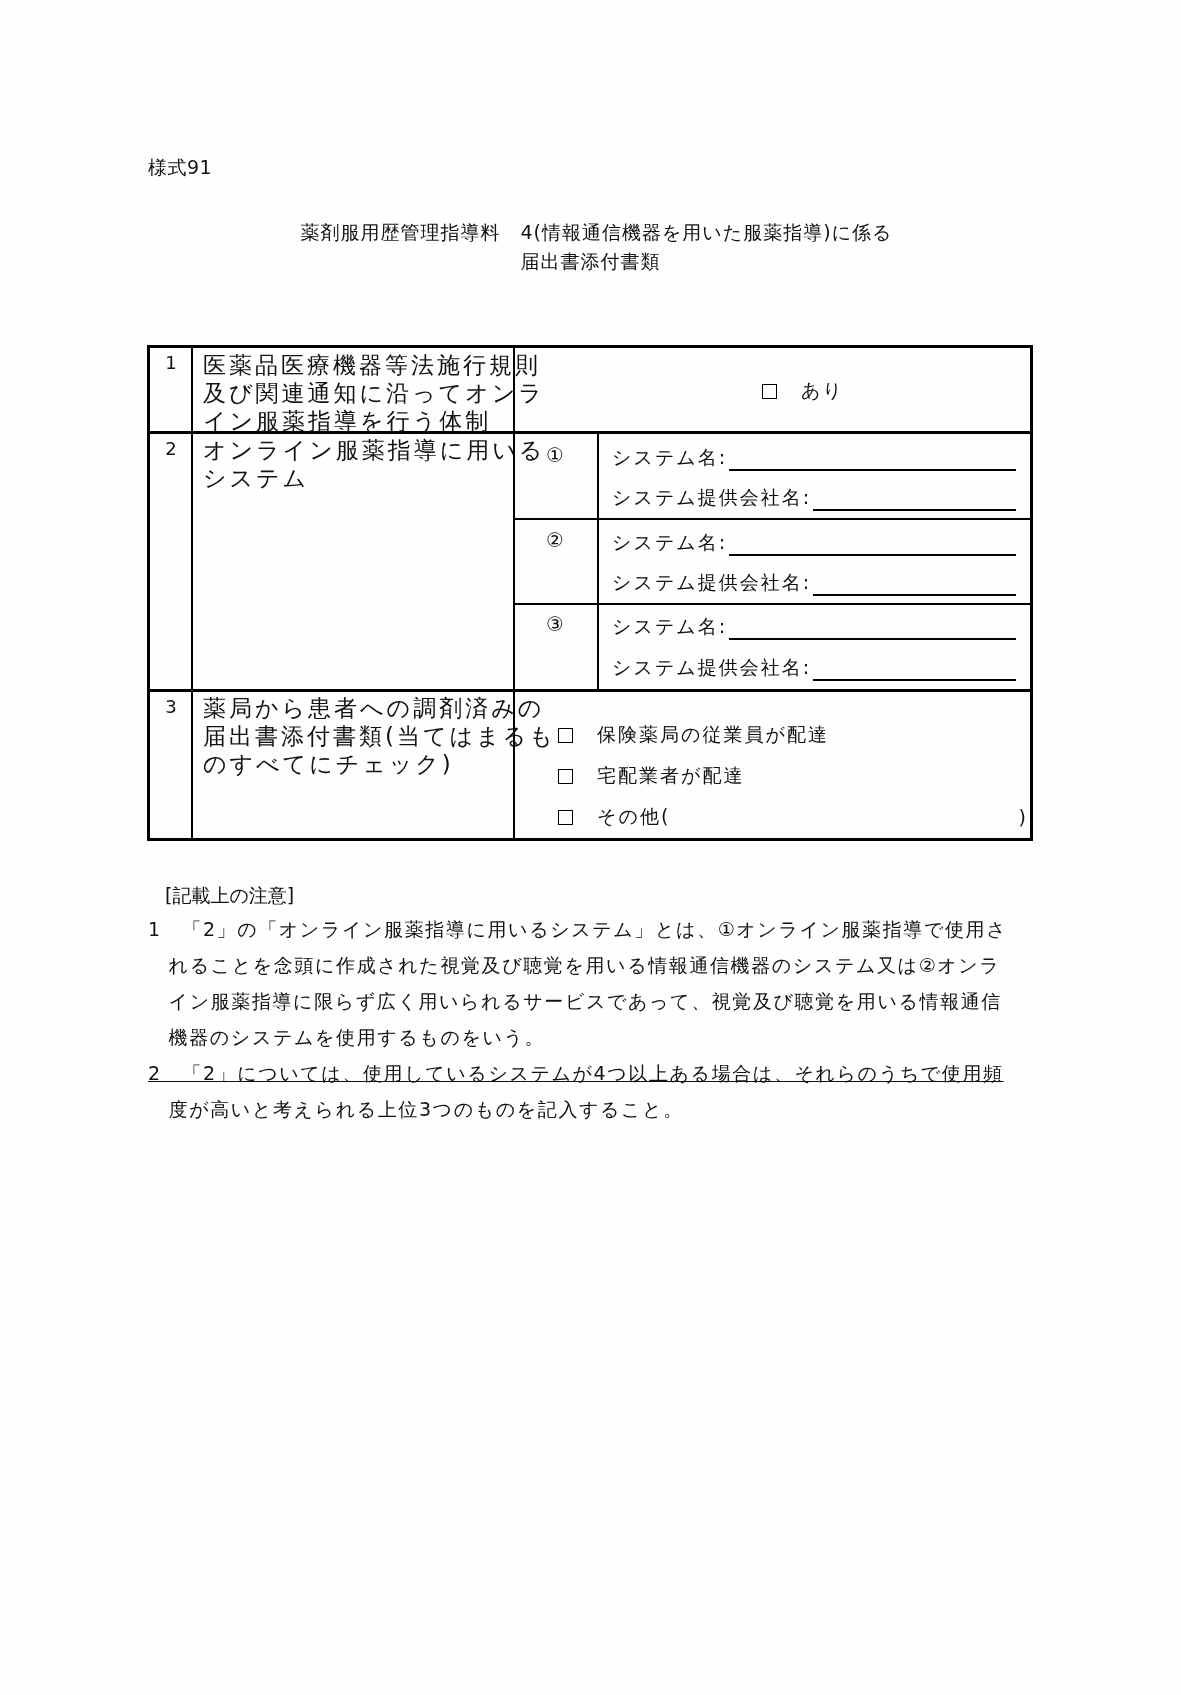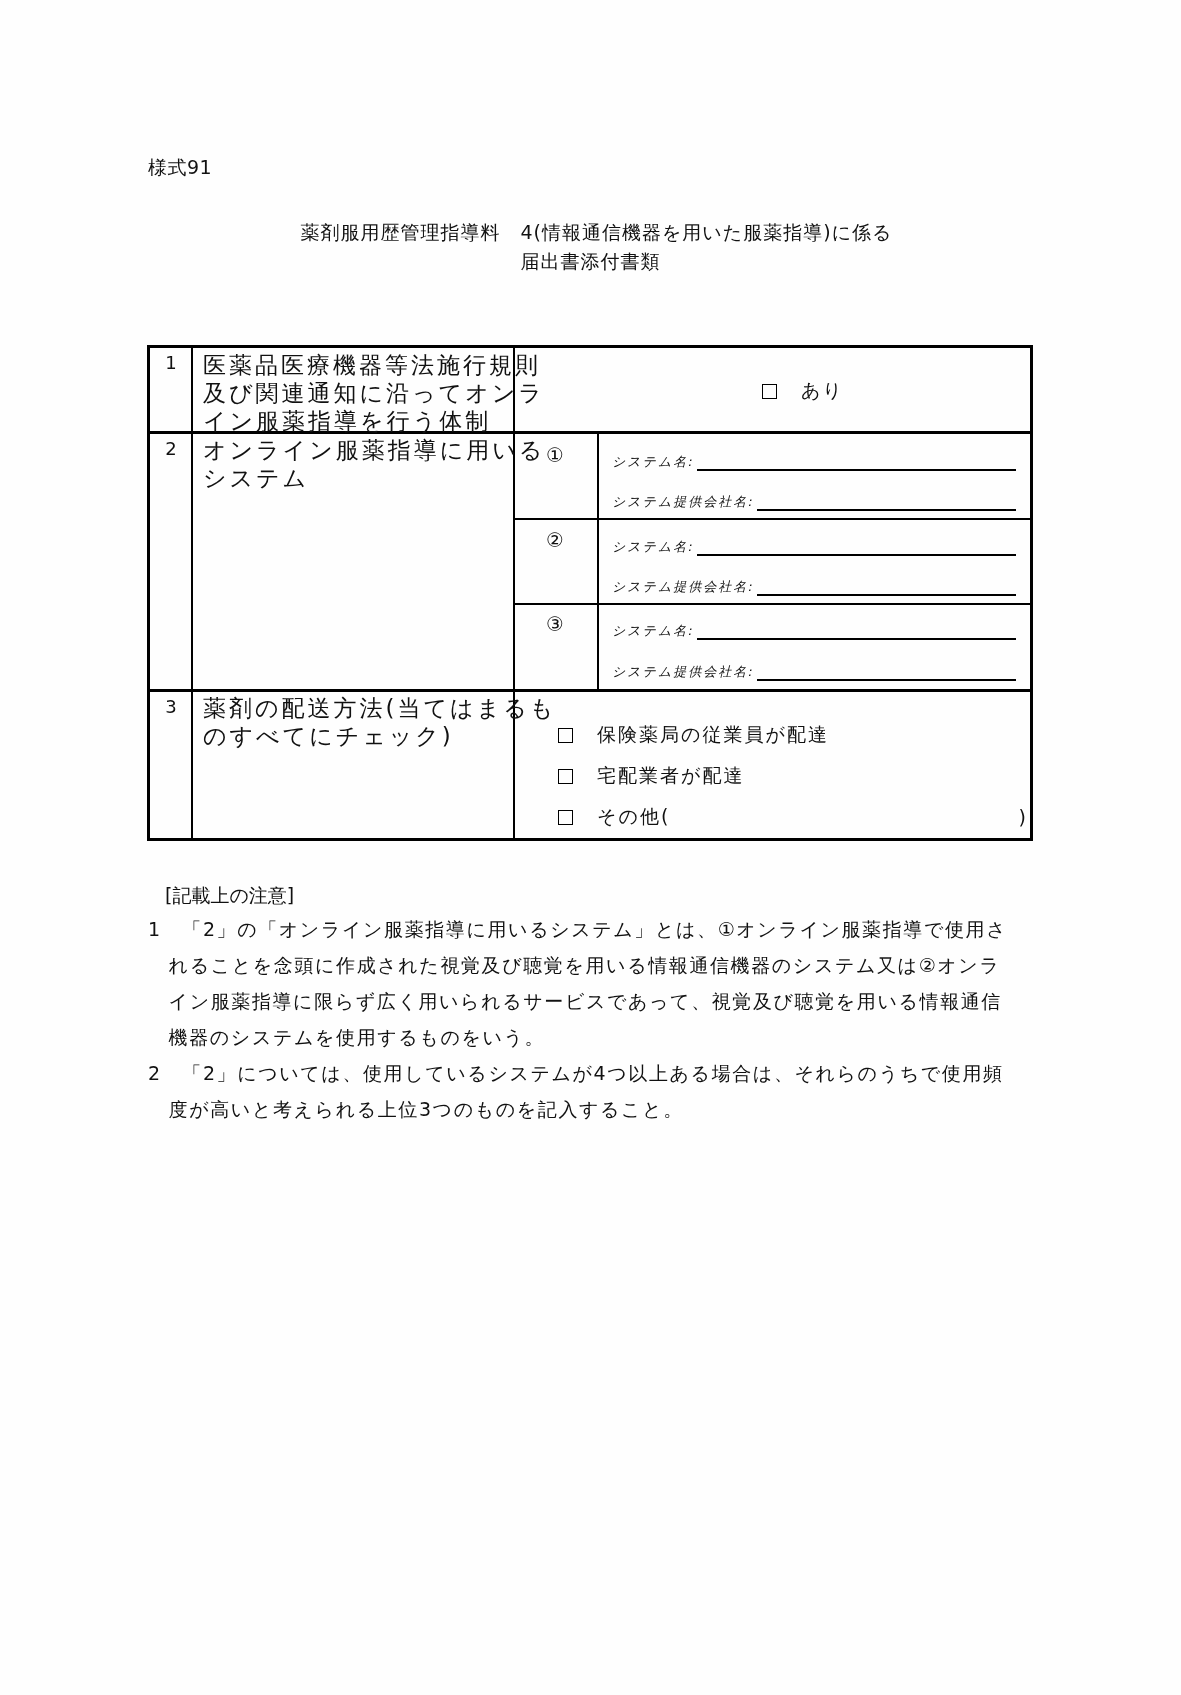--- a/index.html
+++ b/index.html
@@ -55,24 +55,23 @@
     .circ {
       position: absolute;
       font-size: 20px;
       width: 80px;
       text-align: center;
     }
     .field-row {
       position: absolute;
       display: flex;
       align-items: flex-end;
-      font-size: 13px;
+      font-size: 19px;
       letter-spacing: 2px;
       height: 28px;
-      font-style: italic;
     }
     .field-line {
       flex: 1;
       border-bottom: 2px solid #000;
       margin-left: 2px;
       height: 20px;
     }
     .checkbox {
       display: inline-block;
       width: 15px; height: 15px;
@@ -162,21 +161,22 @@
     <span>システム名:</span>
     <span class="field-line"></span>
   </div>
   <div class="field-row" style="left:462px; top:305px; width:404px;">
     <span>システム提供会社名:</span>
     <span class="field-line"></span>
   </div>
 
   <div class="num" style="left:1px; top:348px;">3</div>
   <div class="cell-text" style="left:53px; top:346px;">
-    <div>薬剤の配送方法(当てはまるも</div>
+    <div>薬局から患者への調剤済みの</div>
+    <div>届出書添付書類(当てはまるも</div>
     <div>のすべてにチェック)</div>
   </div>
 
   <div class="check-row" style="left:380px; top:373px;">
     <span class="checkbox"></span>
     <span>保険薬局の従業員が配達</span>
   </div>
   <div class="check-row" style="left:380px; top:414px;">
     <span class="checkbox"></span>
     <span>宅配業者が配達</span>
@@ -187,14 +187,14 @@
     <span style="flex:1;"></span>
     <span>)</span>
   </div>
 </div>
 
 <div class="abs notes-title">[記載上の注意]</div>
 <div class="note-line" style="left:148px; top:917px;">1　「2」の「オンライン服薬指導に用いるシステム」とは、①オンライン服薬指導で使用さ</div>
 <div class="note-line" style="left:148px; top:953px;">　れることを念頭に作成された視覚及び聴覚を用いる情報通信機器のシステム又は②オンラ</div>
 <div class="note-line" style="left:148px; top:989px;">　イン服薬指導に限らず広く用いられるサービスであって、視覚及び聴覚を用いる情報通信</div>
 <div class="note-line" style="left:148px; top:1025px;">　機器のシステムを使用するものをいう。</div>
-<div class="note-line" style="left:148px; top:1061px;">2　「2」については、使用しているシステムが4つ以上ある場合は、それらのうちで使用頻</div>
+<div class="note-line" style="left:148px; top:1061px;text-decoration:underline;">2　「2」については、使用しているシステムが4つ以上ある場合は、それらのうちで使用頻</div>
 <div class="note-line" style="left:148px; top:1097px;">　度が高いと考えられる上位3つのものを記入すること。</div>
 
 </body></html>

